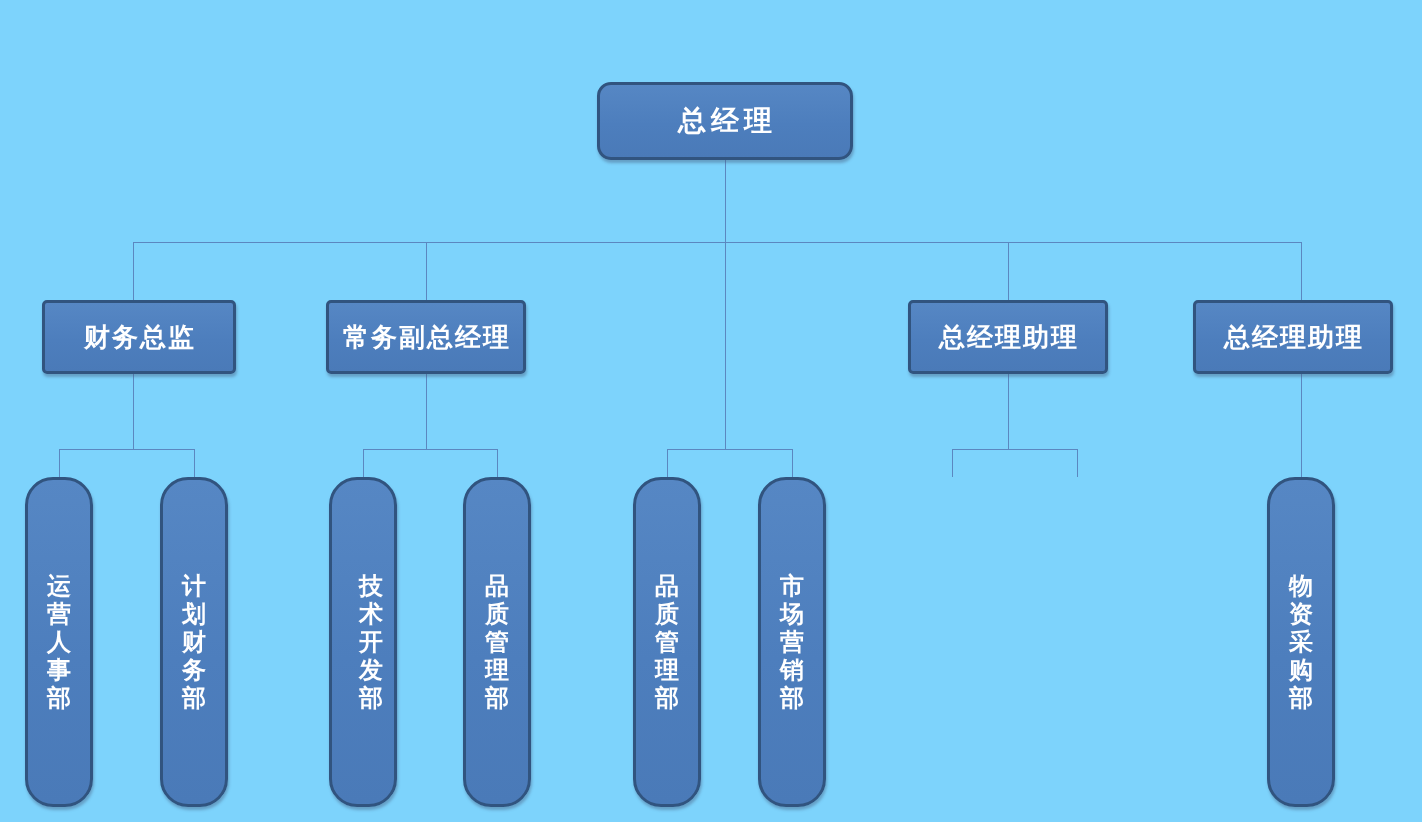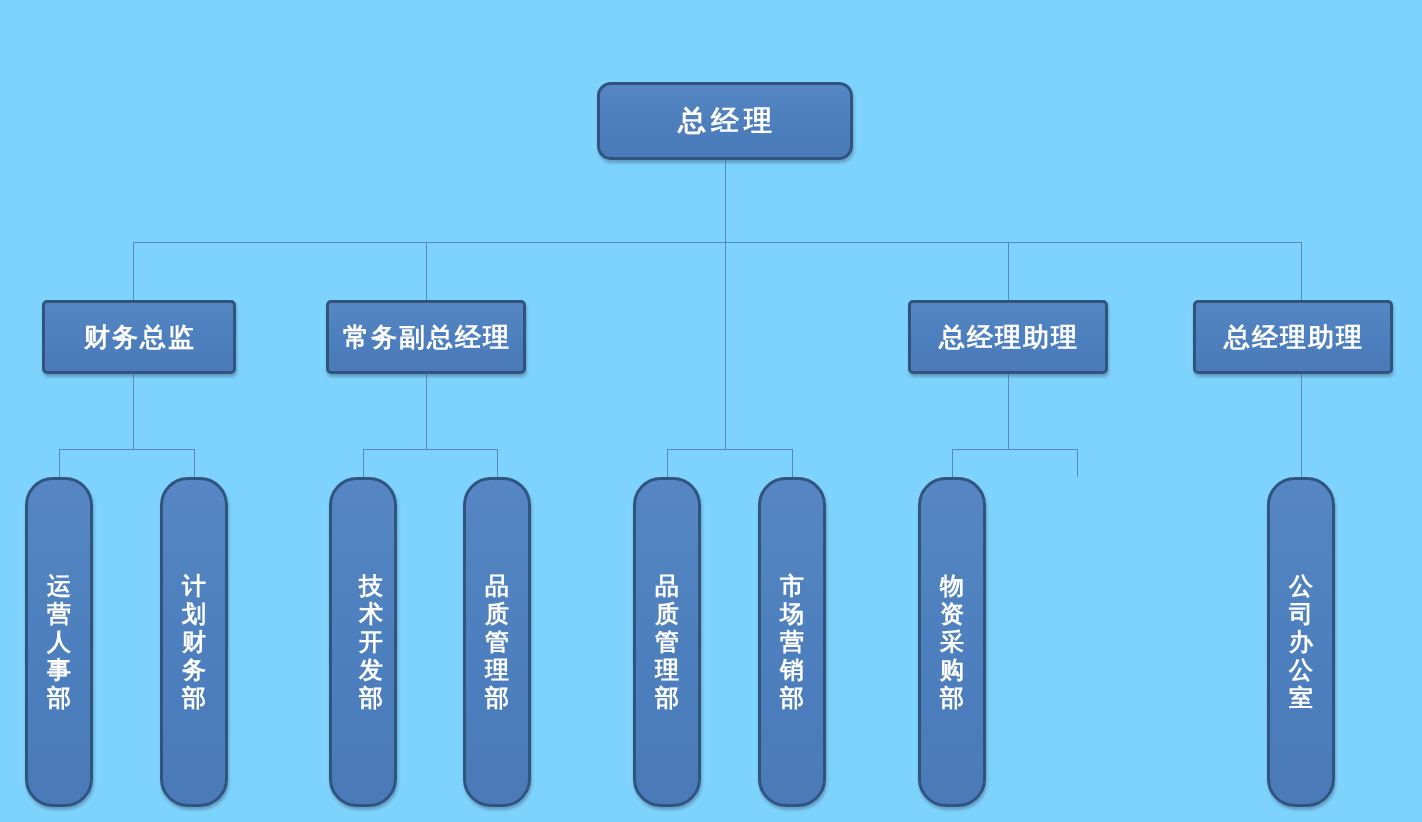--- a/index.html
+++ b/index.html
@@ -98,16 +98,15 @@
   <div class="node l2" style="left:326px; width:200px;">常务副总经理</div>
   <div class="node l2" style="left:908px; width:200px;">总经理助理</div>
   <div class="node l2" style="left:1193px;width:200px;">总经理助理</div>
 
   <div class="node dept" style="left:25px;">运营人事部</div>
   <div class="node dept" style="left:160px;">计划财务部</div>
   <div class="node dept" style="left:329px;text-align:right;">技术开发部</div>
   <div class="node dept" style="left:463px;">品质管理部</div>
   <div class="node dept" style="left:633px;">品质管理部</div>
   <div class="node dept" style="left:758px;">市场营销部</div>
-  <div class="node dept" style="left:918px;">物资采购部</div>
-  <div class="node dept" style="left:1267px;">公司办公室</div>
+  <div class="node dept" style="left:1267px;">物资采购部</div>
 
 </div>
 
 </body></html>

